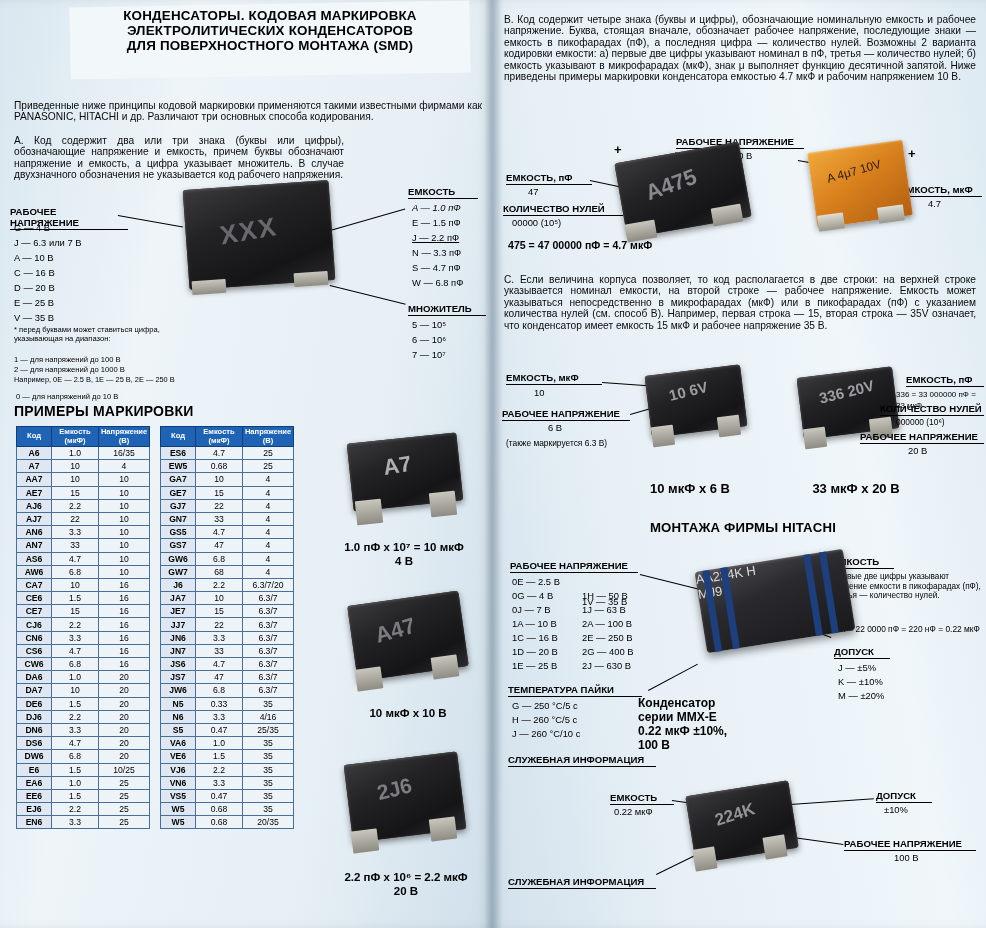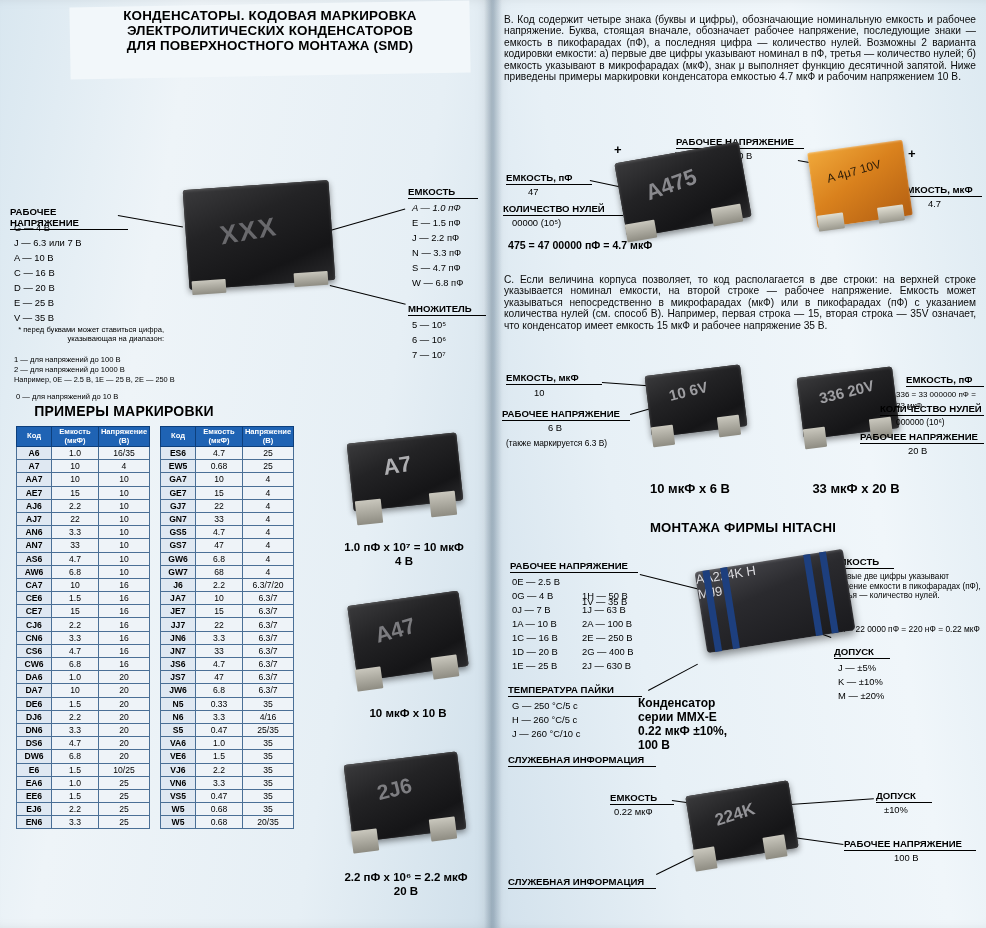--- a/index.html
+++ b/index.html
@@ -139,62 +139,64 @@
   <div class="gutter"></div>
 
   <div class="whiteblob" style="left:70px;top:4px;width:400px;height:72px;background:#f2f7fa;transform:rotate(-1deg);"></div>
 
   <div class="ttl" style="left:72px;top:8px;width:396px;font-size:13.4px;">
     <div>КОНДЕНСАТОРЫ. КОДОВАЯ МАРКИРОВКА</div>
     <div>ЭЛЕКТРОЛИТИЧЕСКИХ КОНДЕНСАТОРОВ</div>
     <div>ДЛЯ ПОВЕРХНОСТНОГО МОНТАЖА (SMD)</div>
   </div>
 
-
+  <div class="txt" style="left:14px;top:100px;width:468px;">Приведенные ниже принципы кодовой маркировки применяются такими известными фирмами как PANASONIC, HITACHI и др. Различают три основных способа кодирования.</div>
+
+  <div class="txt" style="left:14px;top:135px;width:330px;">А. Код содержит два или три знака (буквы или цифры), обозначающие напряжение и емкость, причем буквы обозначают напряжение и емкость, а цифра указывает множитель. В случае двухзначного обозначения не указывается код рабочего напряжения.</div>
 
   <div class="lbl uline" style="left:10px;top:206px;width:118px;">РАБОЧЕЕ НАПРЯЖЕНИЕ</div>
   <div class="val" style="left:14px;top:222px;">G — 4 В</div>
   <div class="val" style="left:14px;top:237px;">J — 6.3 или 7 В</div>
   <div class="val" style="left:14px;top:252px;">A — 10 В</div>
   <div class="val" style="left:14px;top:267px;">C — 16 В</div>
   <div class="val" style="left:14px;top:282px;">D — 20 В</div>
   <div class="val" style="left:14px;top:297px;">E — 25 В</div>
   <div class="val" style="left:14px;top:312px;">V — 35 В</div>
 
-  <div class="val" style="left:14px;top:326px;width:150px;font-size:7.6px;line-height:8.6px;text-align:right;">* перед буквами может ставиться цифра, указывающая на диапазон:</div>
+  <div class="val" style="left:14px;top:326px;width:150px;font-size:7.6px;line-height:8.6px;">* перед буквами может ставиться цифра, указывающая на диапазон:</div>
   <div class="val" style="left:16px;top:344px;font-size:7.6px;margin-top:47px;">0 — для напряжений до 10 В</div>
   <div class="val" style="left:14px;top:354px;font-size:7.6px;">1 — для напряжений до 100 В</div>
   <div class="val" style="left:14px;top:364px;font-size:7.6px;">2 — для напряжений до 1000 В</div>
   <div class="val" style="left:14px;top:374px;font-size:7.4px;">Например, 0Е — 2.5 В, 1Е — 25 В, 2Е — 250 В</div>
 
   <div class="lbl uline" style="left:408px;top:186px;width:70px;">ЕМКОСТЬ</div>
   <div class="val" style="left:412px;top:202px;font-style:italic;">A — 1.0 пФ</div>
   <div class="val" style="left:412px;top:217px;">E — 1.5 пФ</div>
-  <div class="val" style="left:412px;top:232px;">J — 2.2 пФ</div>
+  <div class="val" style="left:412px;top:232px;text-decoration:underline;">J — 2.2 пФ</div>
   <div class="val" style="left:412px;top:247px;">N — 3.3 пФ</div>
   <div class="val" style="left:412px;top:262px;">S — 4.7 пФ</div>
   <div class="val" style="left:412px;top:277px;">W — 6.8 пФ</div>
 
   <div class="lbl uline" style="left:408px;top:303px;width:78px;">МНОЖИТЕЛЬ</div>
   <div class="val" style="left:412px;top:319px;">5 — 10⁵</div>
   <div class="val" style="left:412px;top:334px;">6 — 10⁶</div>
   <div class="val" style="left:412px;top:349px;">7 — 10⁷</div>
 
   <div class="ln" style="left:118px;top:215px;width:66px;transform:rotate(10deg);"></div>
   <div class="ln" style="left:330px;top:230px;width:78px;transform:rotate(-16deg);"></div>
   <div class="ln" style="left:330px;top:285px;width:78px;transform:rotate(14deg);"></div>
 
   <div class="comp" style="left:186px;top:185px;width:146px;height:100px;transform:rotate(-4deg);">
     <div class="body"></div>
     <div class="mark" style="left:34px;top:30px;font-size:26px;letter-spacing:2px;transform:rotate(-6deg);color:#76767a;">XXX</div>
   </div>
   <div class="leg" style="left:192px;top:280px;width:34px;height:14px;transform:rotate(-4deg);"></div>
   <div class="leg" style="left:294px;top:272px;width:34px;height:14px;transform:rotate(-4deg);"></div>
 
-  <div class="ttl" style="left:14px;top:404px;width:220px;font-size:14px;text-align:center;">ПРИМЕРЫ МАРКИРОВКИ</div>
+  <div class="ttl" style="left:14px;top:404px;width:220px;font-size:14px;text-align:left;">ПРИМЕРЫ МАРКИРОВКИ</div>
 
   <div class="tblwrap" style="left:16px;top:426px;">
     <table>
       <thead>
           <tr>
         <th style="width:32px">Код</th>
         <th style="width:44px">Емкость (мкФ)</th>
         <th style="width:48px">Напряжение (В)</th>
       </tr>
         </thead>

